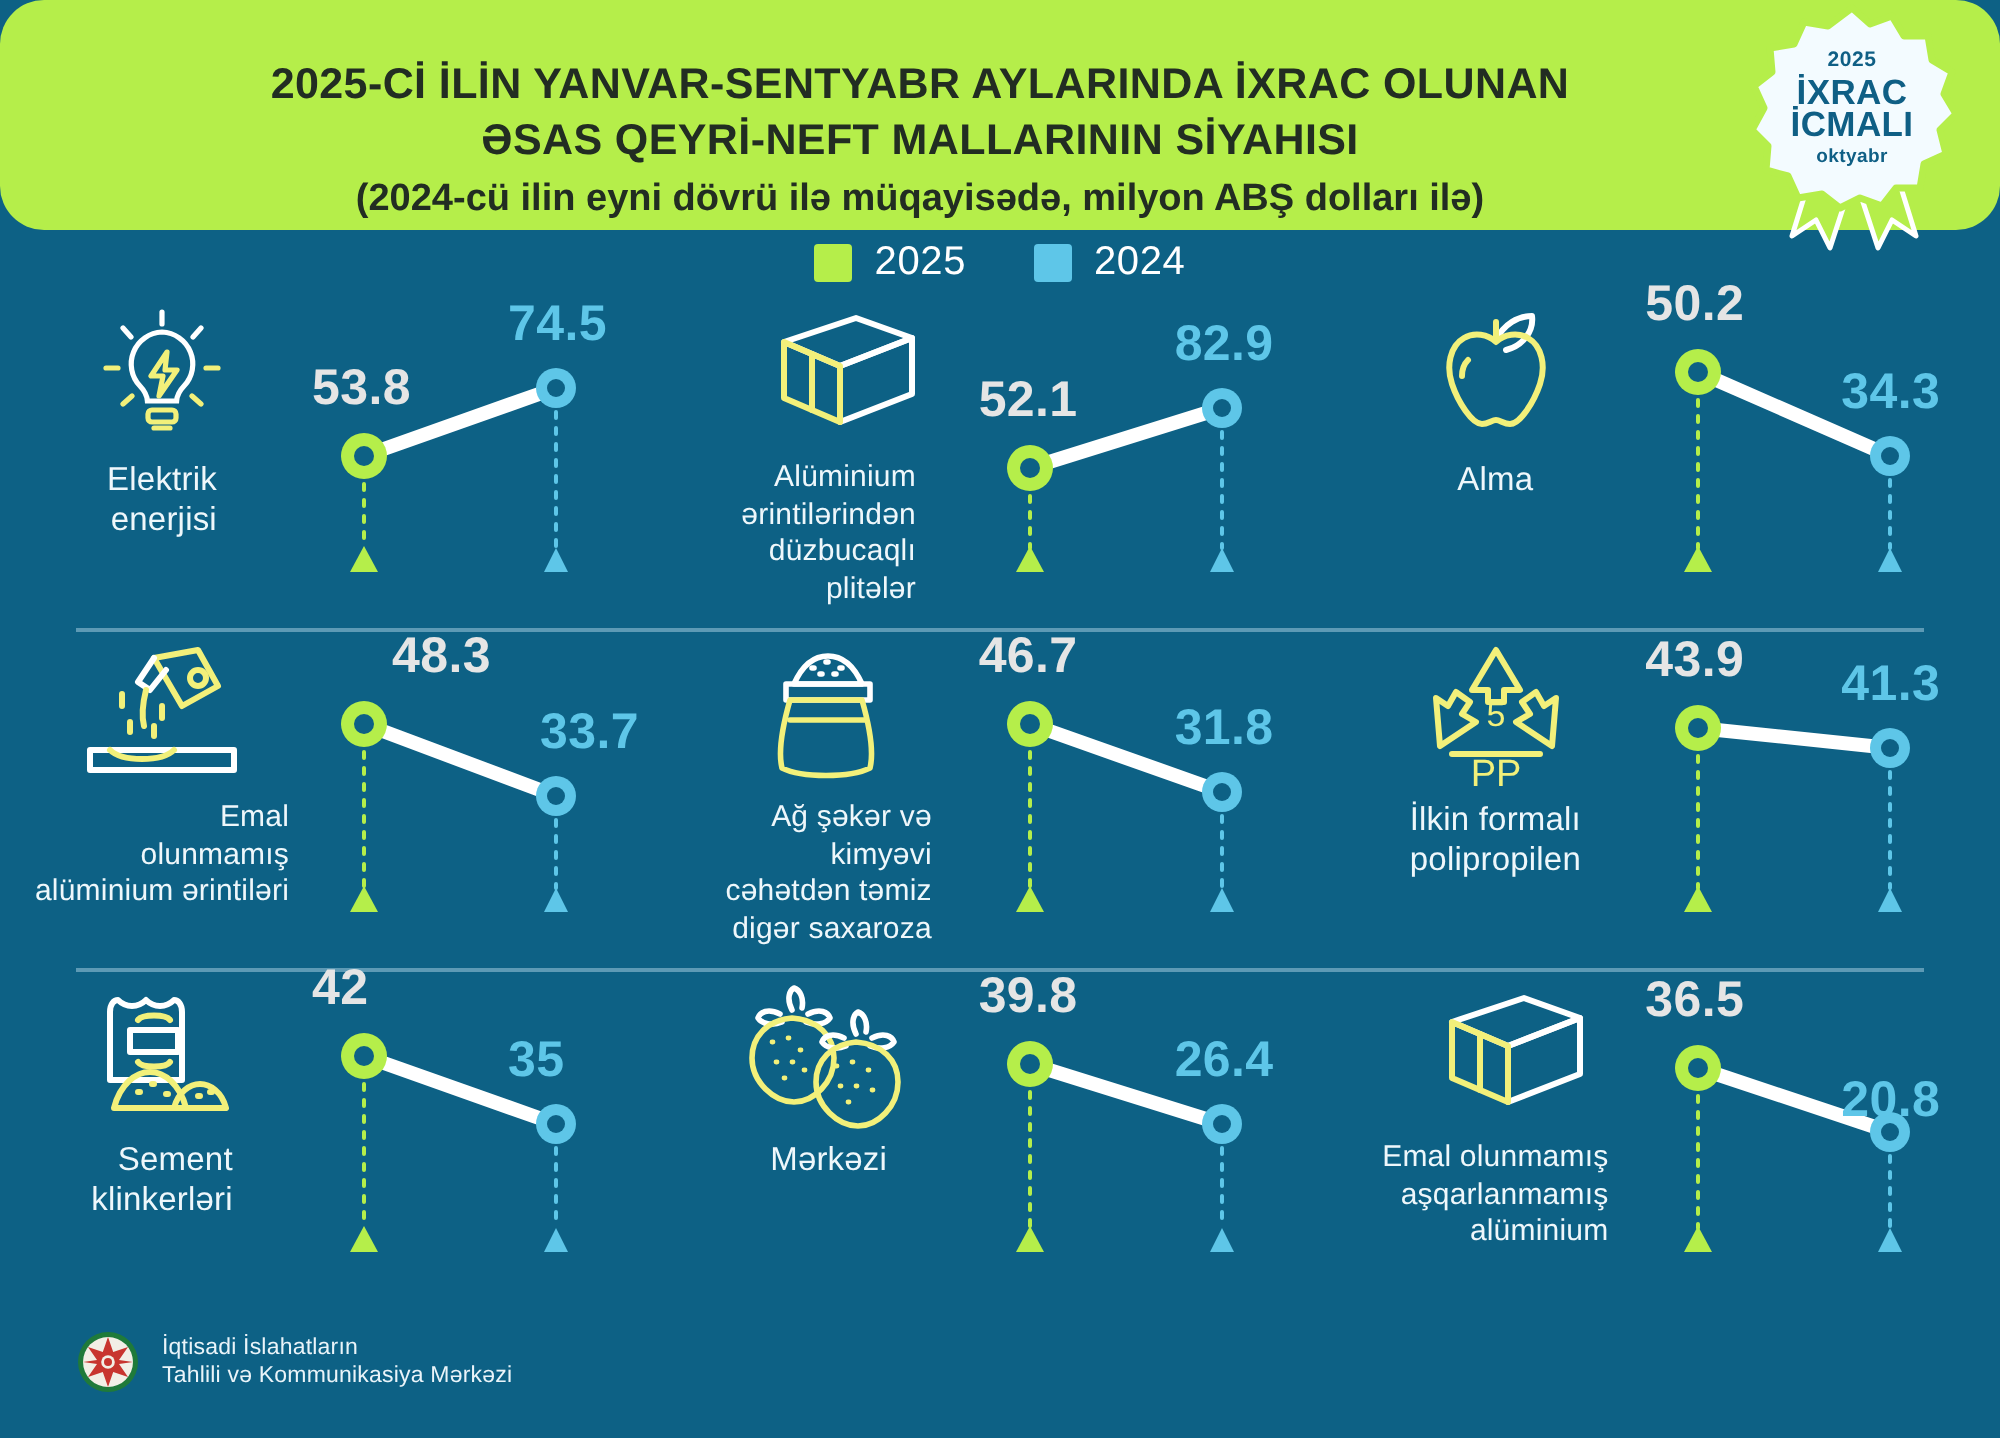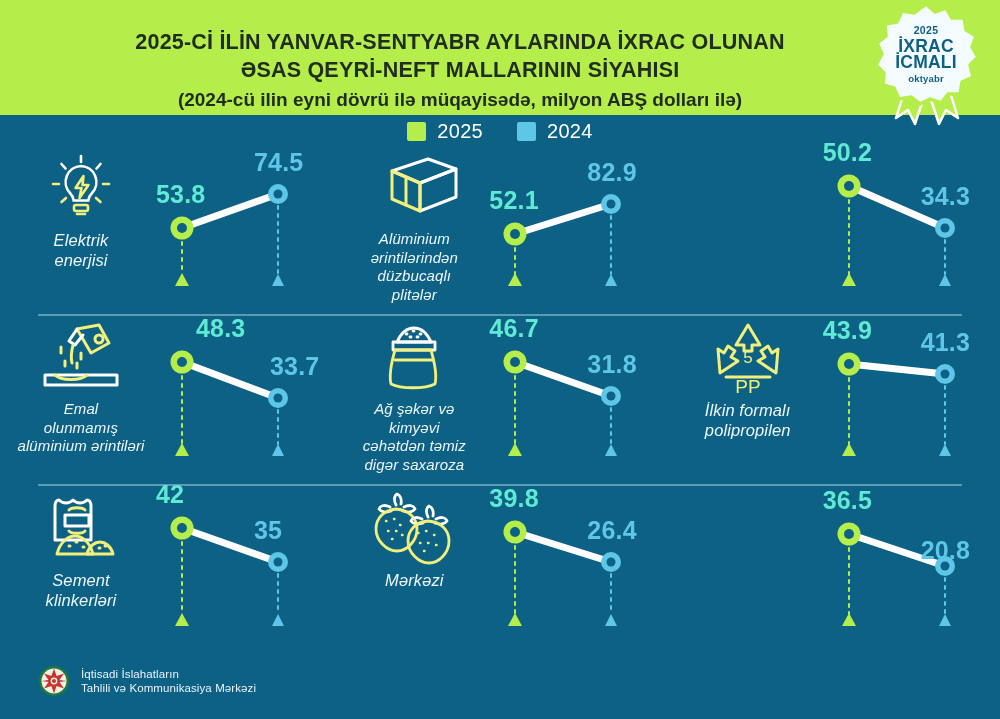--- a/index.html
+++ b/index.html
@@ -8,20 +8,21 @@
     background:#0d6185;
     font-family:"Liberation Sans","DejaVu Sans",sans-serif;
     -webkit-font-smoothing:antialiased;
   }
   .page{position:relative;width:1000px;height:719px;background:#0d6185;}
 
   
   .header{
     position:absolute;left:0;top:0;width:1000px;height:115px;
     background:#b5ee4a;
+    border-radius:22px;
   }
   .header-titles{
     position:absolute;left:80px;top:28px;width:760px;text-align:center;
     color:#1d2b20;
   }
   .title-l1,.title-l2{
     font-size:21.5px;font-weight:bold;letter-spacing:.2px;line-height:28px;
     color:#222d22;
   }
   .title-sub{
@@ -64,33 +65,33 @@
   .cell{position:relative;flex:1;}
 
   
   .cell .idblock{
     position:absolute;left:6px;top:4px;width:150px;
     display:flex;flex-direction:column;align-items:center;
   }
   .cell .icon{height:76px;display:flex;align-items:center;justify-content:center;}
   .cell .icon svg{display:block;}
   .cell .cap{
-    color:#eef7fb;font-size:16.5px;line-height:20px;text-align:center;
-    margin-top:4px;letter-spacing:.1px;font-style:italic;
+    color:#eef7fb;font-size:16.5px;line-height:20px;text-align:right;
+    margin-top:4px;letter-spacing:.1px;
   }
   .cell .cap.small{font-size:15px;line-height:18.5px;}
 
   
   .chart{position:absolute;left:150px;top:0;right:0;height:170px;}
   .chart svg{position:absolute;left:0;top:0;}
   .val{
     position:absolute;font-size:25px;font-weight:bold;letter-spacing:.2px;
     white-space:nowrap;
   }
-  .val.g{color:#5eead4;}
+  .val.g{color:#e5e5e5;}
   .val.b{color:#5ec6e8;}
 
   
   .footer{position:absolute;left:38px;bottom:22px;display:flex;align-items:center;gap:11px;}
   .emblem{width:32px;height:32px;flex:0 0 32px;}
   .footer-text{color:#eaf4f9;font-size:11.5px;line-height:14.5px;font-weight:normal;letter-spacing:.1px;}
 </style>
 </head>
 <body>
 
@@ -205,20 +206,35 @@
        <circle cx="32" cy="88" r="11.5" fill="#b5ee4a"></circle>
        <circle cx="32" cy="88" r="5" fill="#0d6185"></circle>
        <circle cx="128" cy="58" r="10" fill="#5ec6e8"></circle>
        <circle cx="128" cy="58" r="4.5" fill="#0d6185"></circle>
               </svg>
               <div class="val g" style="left: 6px; top: 40px;">52.1</div>
               <div class="val b" style="left: 104px; top: 12px;">82.9</div>
             </div>
           </div>
           <div class="cell">
+            <div class="idblock">
+              <div class="icon">
+                <svg width="76" height="76" viewBox="0 0 76 76">
+     <g fill="none" stroke-width="3" stroke-linejoin="round" stroke-linecap="round">
+       <path d="M38 20 c4-8 11-12 18-12 c1 8 -5 15 -13 17" stroke="#ffffff"></path>
+       <path d="M38 19 v-8" stroke="#f2f07a"></path>
+       <path d="M38 21 c-4-4 -11-5 -16-2 c-7 4 -9 14 -6 23 c3 9 10 20 15 20 c3 0 5-2 7-2 c2 0 4 2 7 2 c5 0 12-11 15-20 c3-9 1-19 -6-23 c-5-3 -12-2 -16 2 Z" stroke="#f2f07a"></path>
+       <path d="M24 30 c-2 2 -3 5 -3 8" stroke="#f2f07a"></path>
+     </g>
+   </svg>
+              </div>
+              <div class="cap">
+                <div>Alma</div>
+              </div>
+            </div>
             <div class="chart">
               <svg width="183.3" height="170" viewBox="0 0 183.3 170">
                 <line x1="32" y1="54" x2="32" y2="128" stroke="#b5ee4a" stroke-width="2" stroke-dasharray="3 5" stroke-linecap="round"></line>
        <line x1="128" y1="94" x2="128" y2="128" stroke="#5ec6e8" stroke-width="2" stroke-dasharray="3 5" stroke-linecap="round"></line>
        <polygon points="25,140 39,140 32,127" fill="#b5ee4a"></polygon>
        <polygon points="122,140 134,140 128,128" fill="#5ec6e8"></polygon>
        <line x1="32" y1="40" x2="128" y2="82" stroke="#ffffff" stroke-width="7" stroke-linecap="round"></line>
        <circle cx="32" cy="40" r="11.5" fill="#b5ee4a"></circle>
        <circle cx="32" cy="40" r="5" fill="#0d6185"></circle>
        <circle cx="128" cy="82" r="10" fill="#5ec6e8"></circle>
@@ -415,20 +431,37 @@
        <circle cx="32" cy="46" r="11.5" fill="#b5ee4a"></circle>
        <circle cx="32" cy="46" r="5" fill="#0d6185"></circle>
        <circle cx="128" cy="76" r="10" fill="#5ec6e8"></circle>
        <circle cx="128" cy="76" r="4.5" fill="#0d6185"></circle>
               </svg>
               <div class="val g" style="left: 6px; top: -2px;">39.8</div>
               <div class="val b" style="left: 104px; top: 30px;">26.4</div>
             </div>
           </div>
           <div class="cell">
+            <div class="idblock">
+              <div class="icon">
+                <svg width="96" height="70" viewBox="0 0 96 70">
+     <g fill="none" stroke-width="3" stroke-linejoin="round" stroke-linecap="round">
+       <path d="M26 18 L62 6 L90 16 L54 30 Z" stroke="#ffffff"></path>
+       <path d="M90 16 L90 44 L54 58 L54 30 Z" stroke="#ffffff"></path>
+       <path d="M26 18 L26 46 L54 58 L54 30 Z" stroke="#f2f07a"></path>
+       <path d="M40 24 L40 52" stroke="#f2f07a"></path>
+     </g>
+   </svg>
+              </div>
+              <div class="cap small">
+                <div>Emal olunmamış</div>
+                <div>aşqarlanmamış</div>
+                <div>alüminium</div>
+              </div>
+            </div>
             <div class="chart">
               <svg width="183.3" height="170" viewBox="0 0 183.3 170">
                 <line x1="32" y1="62" x2="32" y2="128" stroke="#b5ee4a" stroke-width="2" stroke-dasharray="3 5" stroke-linecap="round"></line>
        <line x1="128" y1="92" x2="128" y2="128" stroke="#5ec6e8" stroke-width="2" stroke-dasharray="3 5" stroke-linecap="round"></line>
        <polygon points="25,140 39,140 32,127" fill="#b5ee4a"></polygon>
        <polygon points="122,140 134,140 128,128" fill="#5ec6e8"></polygon>
        <line x1="32" y1="48" x2="128" y2="80" stroke="#ffffff" stroke-width="7" stroke-linecap="round"></line>
        <circle cx="32" cy="48" r="11.5" fill="#b5ee4a"></circle>
        <circle cx="32" cy="48" r="5" fill="#0d6185"></circle>
        <circle cx="128" cy="80" r="10" fill="#5ec6e8"></circle>

